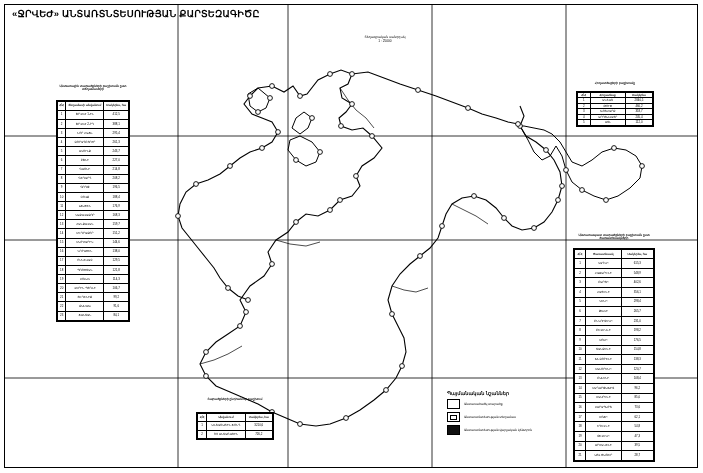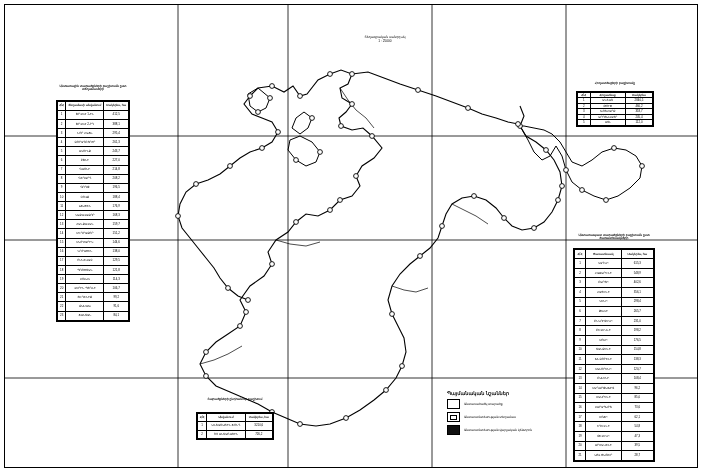--- a/index.html
+++ b/index.html
@@ -21,20 +21,21 @@
   .lg-sym.s3{background:#111;}
   .lg-txt{font-size:3px;color:#000;white-space:nowrap;}
   .smalllab{position:absolute;font-size:3.2px;color:#000;text-align:center;line-height:1.2;}
 </style>
 </head>
 <body>
 
 <div id="page">
   <div id="frame"></div>
 
+  <div class="title">«ՋՐՎԵԺ» ԱՆՏԱՌՏՆՏԵՍՈՒԹՅԱՆ ՔԱՐՏԵԶԱԳԻԾԸ</div>
 
   <svg viewBox="0 0 703 473">
     <g stroke="#000" fill="none">
 
       <g stroke-width="0.8">
         <line x1="5" y1="136" x2="697" y2="136"></line>
         <line x1="5" y1="240" x2="697" y2="240"></line>
         <line x1="5" y1="378" x2="697" y2="378"></line>
         <line x1="178" y1="5" x2="178" y2="467"></line>
         <line x1="288" y1="5" x2="288" y2="467"></line>

